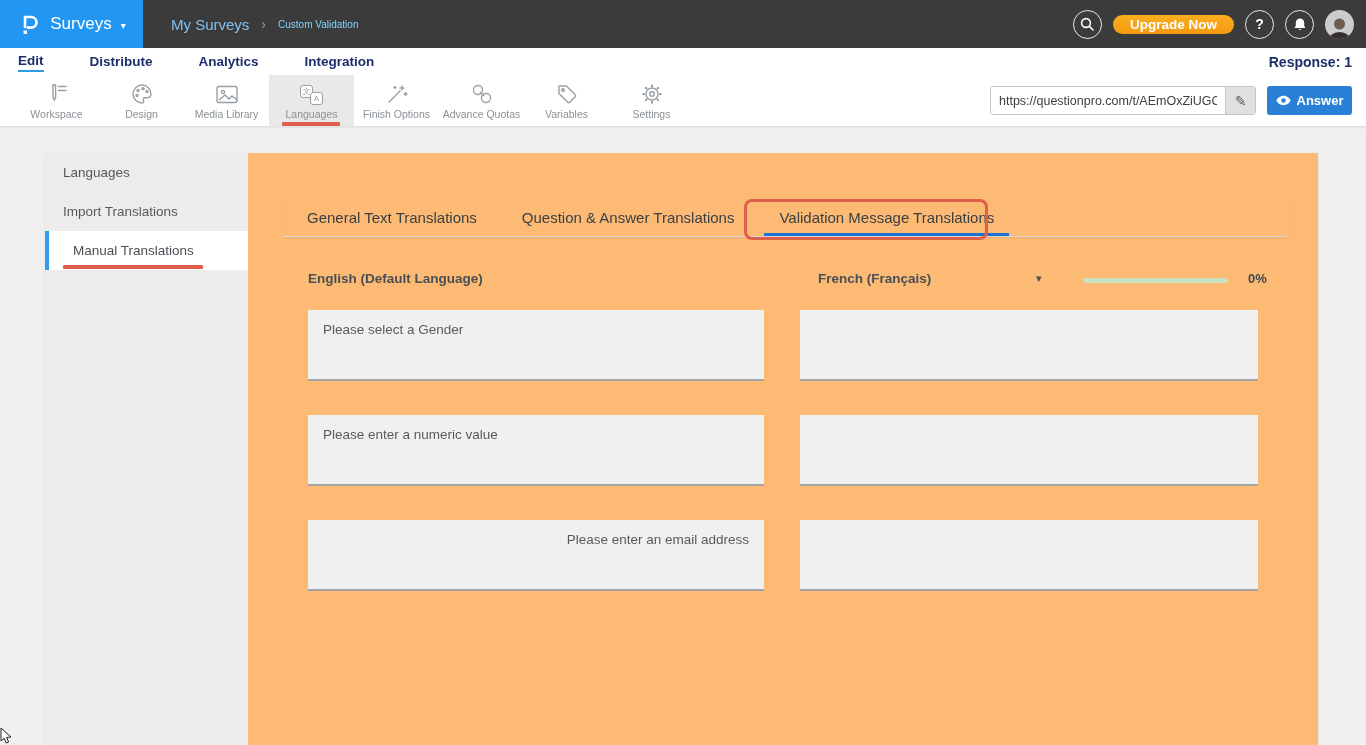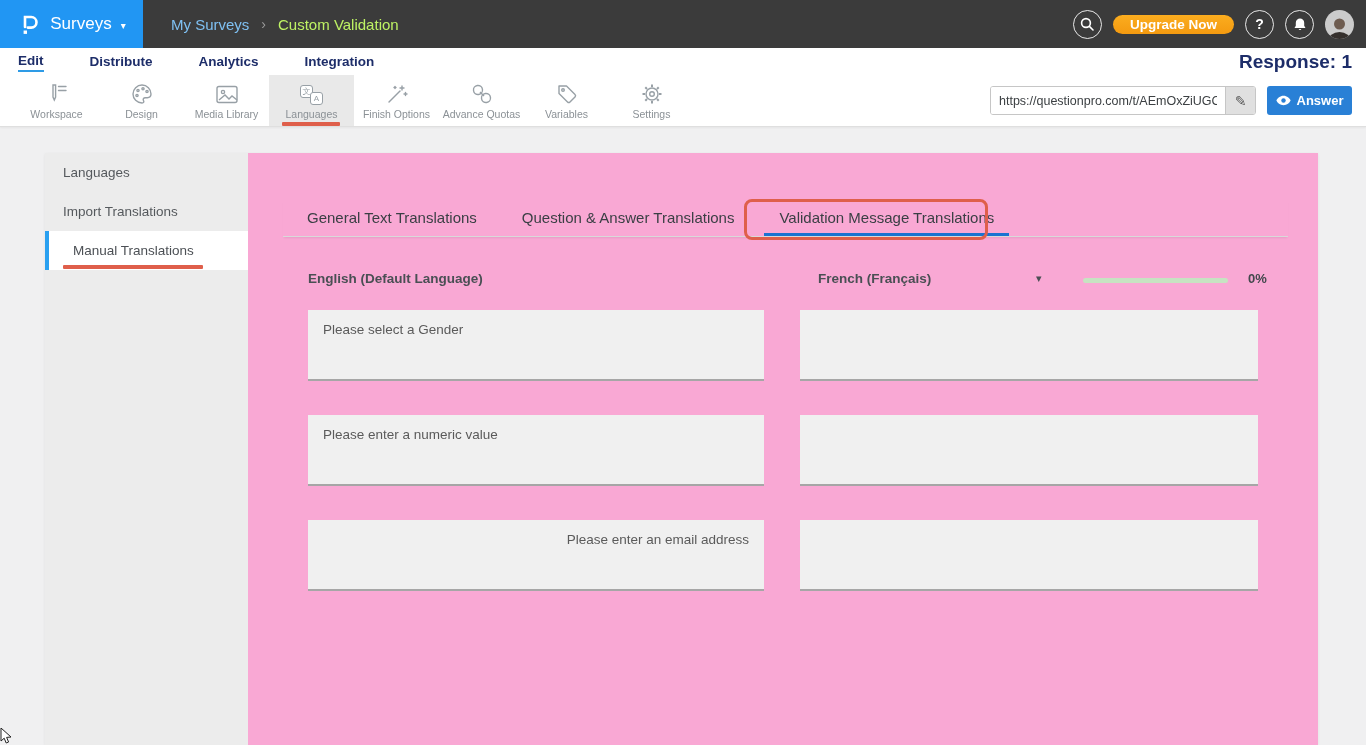--- a/index.html
+++ b/index.html
@@ -8,32 +8,32 @@
 
   
   .header { height:48px; background:#3b3b3b; display:flex; align-items:center; position:relative; }
   .logo-block { width:143px; height:48px; background:var(--accent,#2196f3); display:flex; align-items:center; justify-content:center; gap:9px; cursor:pointer; }
   .logo-mark { display:flex; align-items:center; }
   .logo-text { color:#fff; font-size:17px; font-weight:500; }
   .logo-caret { color:#fff; font-size:10px; margin-top:2px; }
   .breadcrumb { display:flex; align-items:center; margin-left:28px; gap:12px; }
   .bc-parent { color:#7fc0f2; font-size:15px; cursor:pointer; }
   .bc-sep { color:#9b9b9b; font-size:14px; }
-  .bc-current { color:#bef264; font-size:15px; }
+  .bc-current { color:#7dd3fc; font-size:10px; }
   .header-right { position:absolute; right:12px; top:0; height:48px; display:flex; align-items:center; gap:11px; }
   .hdr-circle { width:29px; height:29px; border-radius:50%; border:1.5px solid rgba(255,255,255,0.88); display:flex; align-items:center; justify-content:center; color:#fff; font-size:14px; font-weight:700; cursor:pointer; flex:none; }
   .upgrade-btn { height:19px; border:none; border-radius:15px; background:linear-gradient(#fbad1f,#f49a10); color:#fff; font-family:inherit; font-size:13.5px; font-weight:700; padding:0 17px; cursor:pointer; }
   .avatar { width:29px; height:29px; border-radius:50%; overflow:hidden; background:#cbcbcb; cursor:pointer; flex:none; position:relative; }
   .avatar svg { position:absolute; bottom:-2px; left:0; }
 
   
   .subnav { height:27px; background:#fff; display:flex; align-items:center; padding:6px 18px; position:relative; }
   .subnav-item { font-size:13.5px; font-weight:700; color:var(--navy,#1d2d69); margin-right:46px; cursor:pointer; padding:2px 0; }
   .subnav-item.active { border-bottom:2px solid #2e9be6; }
-  .response-label { position:absolute; right:14px; font-size:19px; font-weight:700; color:var(--navy,#1d2d69); }
+  .response-label { position:absolute; right:14px; font-size:14px; font-weight:700; color:var(--navy,#1d2d69); }
 
   
   .toolbar { height:52px; background:#fff; border-bottom:1px solid #dfdfdf; display:flex; align-items:stretch; padding-left:14px; position:relative; box-shadow:0 1px 2px rgba(0,0,0,0.05); }
   .tool-item { width:85px; display:flex; flex-direction:column; align-items:center; justify-content:center; gap:3px; cursor:pointer; position:relative; }
   .tool-item.active { background:#e9e9e9; }
   .tool-icon { height:24px; display:flex; align-items:flex-end; justify-content:center; color:#98a0a6; }
   .tool-label { font-size:10.5px; color:#8b9196; }
   .tool-underline { position:absolute; bottom:0; left:13px; width:58px; height:4px; background:var(--annotation,#d9594c); border-radius:1px; }
   .lang-glyph { display:flex; }
   .lang-box { border:1.3px solid #98a0a6; border-radius:3px; width:13px; height:13px; font-size:8px; color:#98a0a6; display:flex; align-items:center; justify-content:center; background:#fff; }
@@ -43,21 +43,21 @@
   .url-edit { width:30px; background:#e0e0e0; border-left:1px solid #c6c6c6; display:flex; align-items:center; justify-content:center; color:#555; font-size:14px; cursor:pointer; }
   .preview-btn { position:absolute; right:14px; top:11px; width:85px; height:29px; border:none; border-radius:3px; background:var(--preview-blue,#2980d6); color:#fff; font-family:inherit; font-size:13px; font-weight:600; display:flex; align-items:center; justify-content:center; gap:6px; cursor:pointer; }
 
   
   .page { position:absolute; top:128px; left:0; right:0; bottom:0; }
   .card { position:absolute; left:45px; top:25px; width:1273px; bottom:0; background:#fff; box-shadow:0 1px 3px rgba(0,0,0,0.07); display:flex; }
   .sidebar { width:203px; background:#ececec; flex:none; }
   .side-item { height:39px; display:flex; align-items:center; padding-left:18px; font-size:13.5px; color:#55595d; cursor:pointer; position:relative; }
   .side-item.active { background:#fff; border-left:4px solid #2aa0f0; padding-left:24px; color:#4c5055; }
   .side-underline { position:absolute; left:14px; bottom:1px; width:140px; height:4px; background:var(--annotation,#d9594c); border-radius:1px; }
-  .content { position:relative; flex:1; background:#f9a8d4; }
+  .content { position:relative; flex:1; background:#fdba74; }
 
   
   .tabbar { position:absolute; left:35px; top:47px; width:1005px; height:37px; border-bottom:1px solid #d9d9d9; box-shadow:0 2px 2px -1px rgba(0,0,0,0.08); display:flex; }
   .tab { line-height:35px; font-size:15px; font-weight:500; color:#3a3f44; padding:0 15px; margin-right:15px; cursor:pointer; white-space:nowrap; }
   .tab:first-child { margin-left:9px; }
   .tab.active { border-bottom:3px solid #1a73d1; }
   .tab-annotation { position:absolute; left:496px; top:46px; width:244px; height:41px; border:3.5px solid var(--annotation,#df5f4b); border-radius:8px; pointer-events:none; }
 
   
   .src-lang { position:absolute; left:60px; top:118px; font-size:13.5px; font-weight:700; color:#4a4f54; }

